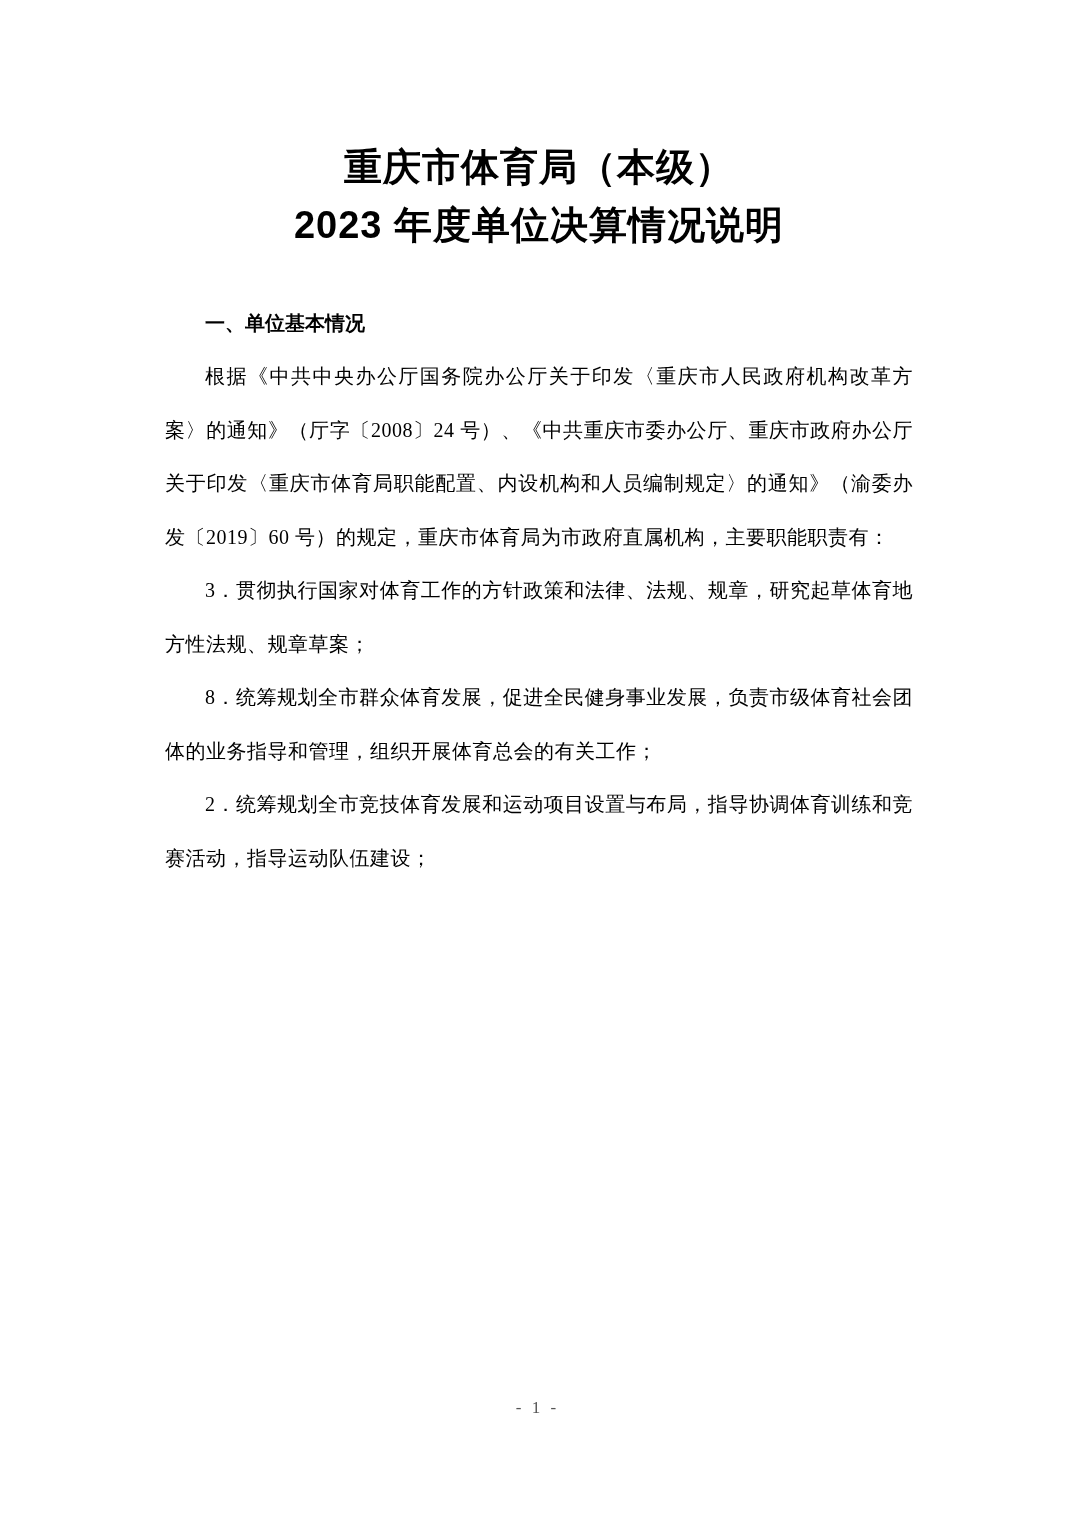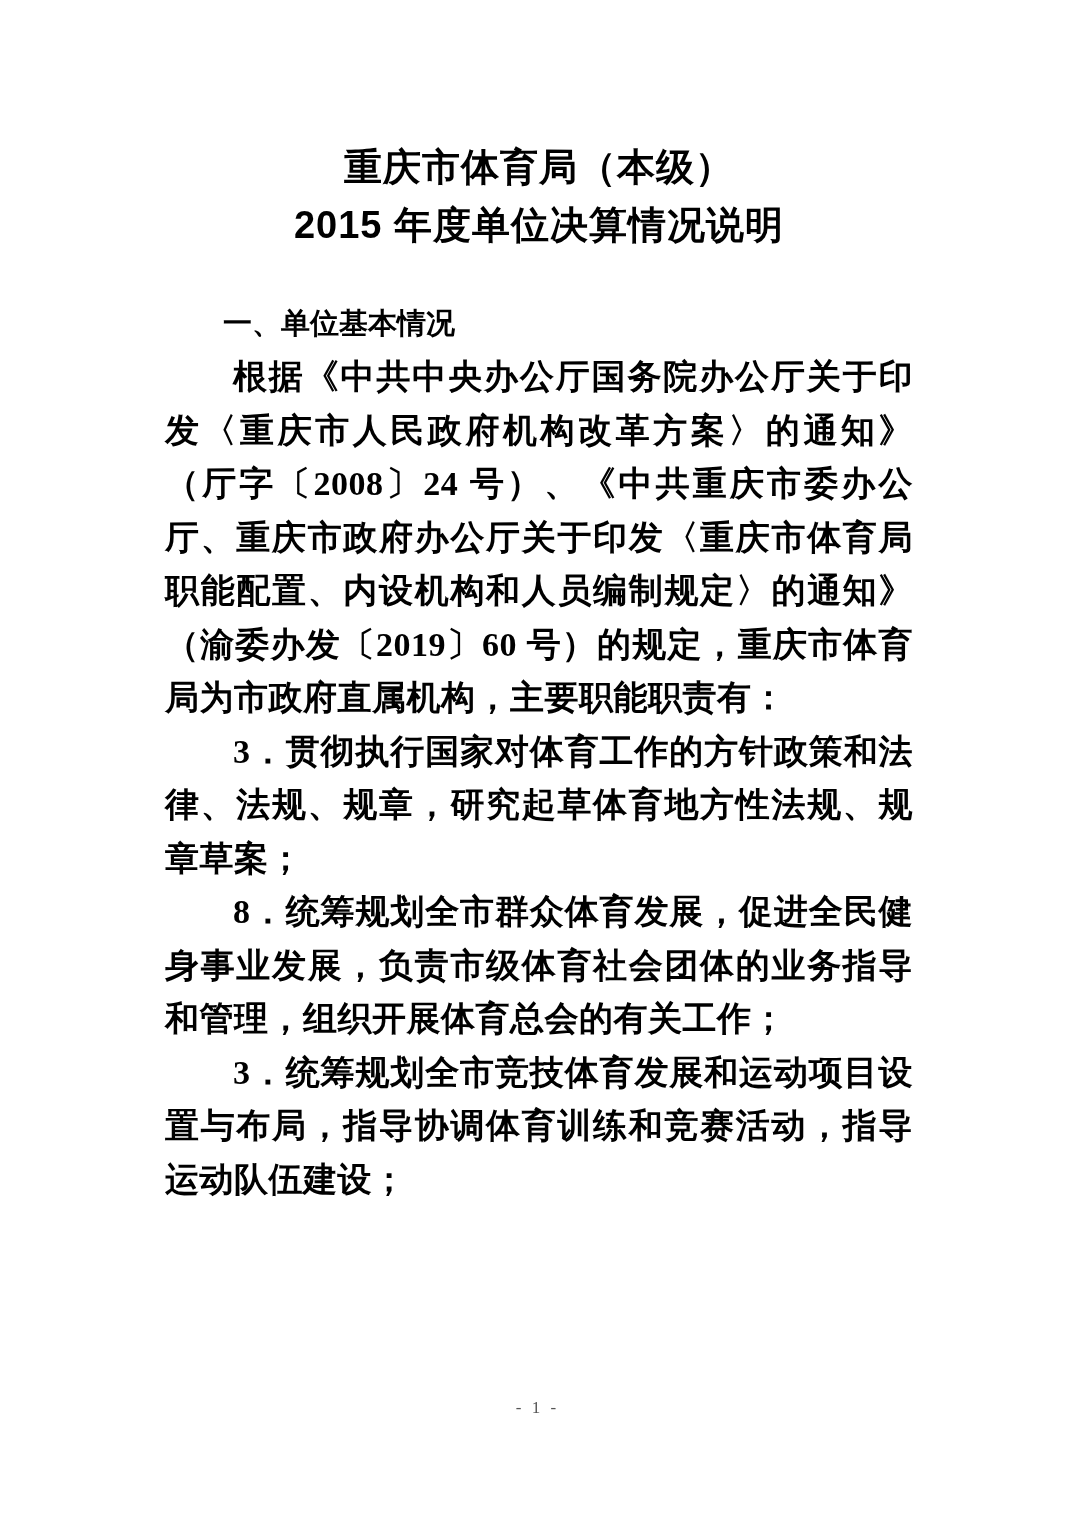--- a/index.html
+++ b/index.html
@@ -25,39 +25,39 @@
     font-size: 38px;
     line-height: 58px;
     text-align: center;
     letter-spacing: 1px;
     white-space: nowrap;
   }
 
   .section-heading {
     font-family: "Liberation Sans", "DejaVu Sans", sans-serif;
     font-weight: bold;
-    font-size: 29px;
+    font-size: 20px;
     line-height: 54px;
     text-indent: 2em;
     margin-top: 42px;
   }
 
   .subsection-heading {
     font-family: "Liberation Serif", "DejaVu Serif", serif;
     font-weight: normal;
     font-size: 29px;
     line-height: 54px;
     text-indent: 2em;
     letter-spacing: 1px;
   }
 
   .para {
     font-family: "Liberation Serif", "DejaVu Serif", serif;
-    font-weight: bold;
-    font-size: 34px;
+    font-weight: normal;
+    font-size: 20px;
     line-height: 53.5px;
     margin: 0;
     text-align: justify;
     text-indent: 2em;
     letter-spacing: 0.5px;
   }
 
   .footer {
     position: absolute;
     top: 1398px;
@@ -71,28 +71,28 @@
   }
 </style>
 </head>
 <body>
 
 <div class="page">
   <div class="content">
 
     <div class="doc-title">重庆市体育局（本级）</div>
 
-    <div class="doc-title">2015 年度单位决算情况说明</div>
+    <div class="doc-title">2023 年度单位决算情况说明</div>
 
     <div class="section-heading">一、单位基本情况</div>
 
 
     <div>
         <p class="para">根据《中共中央办公厅国务院办公厅关于印发〈重庆市人民政府机构改革方案〉的通知》（厅字〔2008〕24 号）、《中共重庆市委办公厅、重庆市政府办公厅关于印发〈重庆市体育局职能配置、内设机构和人员编制规定〉的通知》（渝委办发〔2019〕60 号）的规定，重庆市体育局为市政府直属机构，主要职能职责有：</p>
         <p class="para">3．贯彻执行国家对体育工作的方针政策和法律、法规、规章，研究起草体育地方性法规、规章草案；</p>
         <p class="para">8．统筹规划全市群众体育发展，促进全民健身事业发展，负责市级体育社会团体的业务指导和管理，组织开展体育总会的有关工作；</p>
-        <p class="para">3．统筹规划全市竞技体育发展和运动项目设置与布局，指导协调体育训练和竞赛活动，指导运动队伍建设；</p>
+        <p class="para">2．统筹规划全市竞技体育发展和运动项目设置与布局，指导协调体育训练和竞赛活动，指导运动队伍建设；</p>
       </div>
 
   </div>
 
   <div class="footer">- 1 -</div>
 </div>
 
 </body></html>

